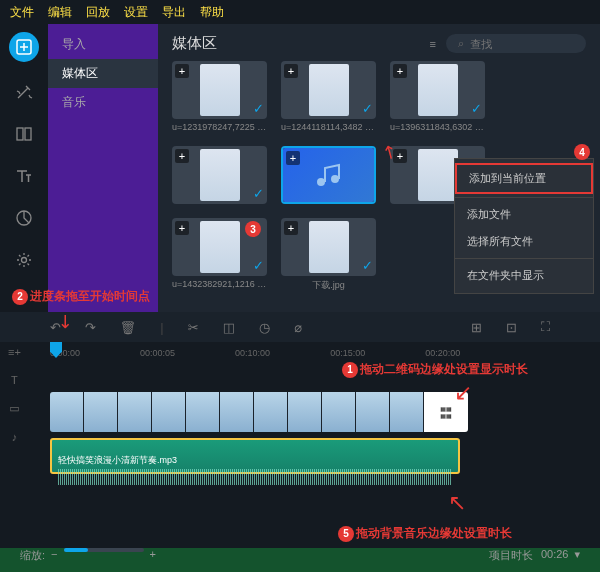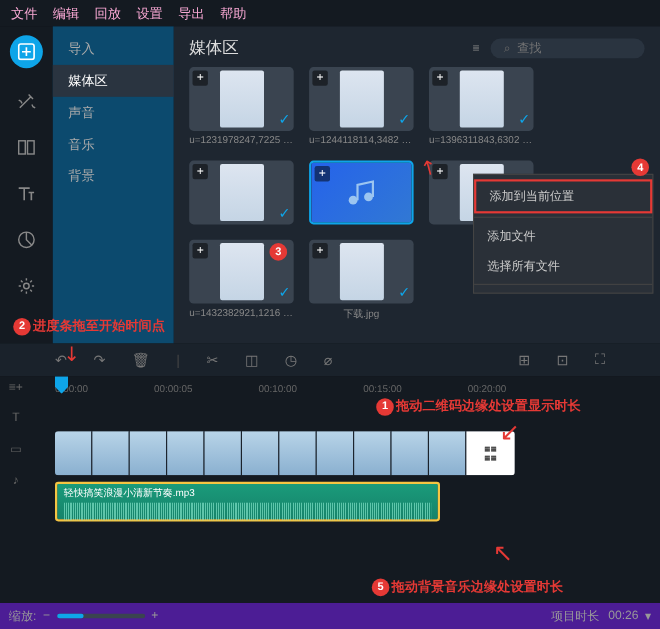--- a/index.html
+++ b/index.html
@@ -1,61 +1,61 @@
 <!DOCTYPE html>
 <html><head>
 <meta charset="utf-8">
 <style>
 *{margin:0;padding:0;box-sizing:border-box;font-family:"Microsoft YaHei",sans-serif}
 body{background:#0f1419;color:#c8c8c8;width:600px;height:572px;overflow:hidden;font-size:11px;position:relative}
 .menubar{height:24px;display:flex;align-items:center;padding:0 10px;gap:14px;background:#141a21}
-.menubar span{color:#f9a8d4;font-size:12px;cursor:pointer}
+.menubar span{color:#fde047;font-size:12px;cursor:pointer}
 .main{display:flex;height:288px}
 .ltools{width:48px;background:#141a21;display:flex;flex-direction:column;align-items:center;padding-top:8px;gap:18px}
 .ltools .ic{width:24px;height:24px;display:flex;align-items:center;justify-content:center;cursor:pointer;color:#888}
 .ltools .ic.on{background:#0ea5e9;border-radius:50%;color:#fff;width:30px;height:30px}
-.sidenav{width:110px;background:#0c4a6e;padding:6px 0}
+.sidenav{width:110px;background:#4c1d95;padding:6px 0}
 .sidenav div{padding:6px 14px;font-size:12px;color:#aaa;cursor:pointer}
 .sidenav div.on{background:#2a3440;color:#fff}
 .media{flex:1;background:#1e2630;padding:10px 14px;position:relative}
 .mhead{display:flex;align-items:center;margin-bottom:8px}
 .mhead h3{font-size:15px;color:#ddd;font-weight:400}
 .mhead .sp{flex:1}
 .sbox{background:#2a3440;border-radius:14px;padding:3px 12px;width:140px;display:flex;align-items:center;gap:6px}
 .sbox input{background:none;border:none;outline:none;color:#888;width:100px;font-size:11px}
 .grid{display:flex;flex-wrap:wrap;gap:14px}
 .thumb{width:95px;display:flex;flex-direction:column;align-items:center;position:relative}
 .thbox{width:95px;height:58px;background:#3a4450;border-radius:4px;position:relative;display:flex;align-items:center;justify-content:center;overflow:hidden}
 .thbox.sel{border:2px solid #0ea5e9}
 .thbox .plus{position:absolute;top:3px;left:3px;width:14px;height:14px;background:rgba(0,0,0,.5);border-radius:2px;display:flex;align-items:center;justify-content:center;color:#fff;font-size:11px}
 .thbox .chk{position:absolute;bottom:3px;right:3px;color:#0ea5e9;font-size:13px}
 .thumb .cap{font-size:9px;color:#888;text-align:center;margin-top:3px;width:95px;overflow:hidden;white-space:nowrap;text-overflow:ellipsis}
 .thumb .cap.blue{color:#0ea5e9;white-space:normal;line-height:1.2}
 .musicbg{width:100%;height:100%;background:linear-gradient(135deg,#2563eb,#3178d4);display:flex;align-items:center;justify-content:center}
 .pimg{width:40px;height:52px;background:linear-gradient(#dde5f0,#c5d5e5);border-radius:2px}
-.ctx{position:absolute;right:6px;top:134px;width:164px;background:#2a3038;border:1px solid #444;z-index:50;padding:4px 0}
+.ctx{position:absolute;right:6px;top:134px;width:140px;background:#2a3038;border:1px solid #444;z-index:50;padding:4px 0}
 .ctx div{padding:6px 12px;font-size:11px;color:#ccc;cursor:pointer}
 .ctx div.hl{border:2px solid #e53935}
 .ctx hr{border:none;border-top:1px solid #444;margin:3px 0}
 .ann{position:absolute;color:#e53935;font-size:12px;font-weight:bold;z-index:60;display:flex;align-items:center;gap:2px}
 .badge{display:inline-flex;width:16px;height:16px;background:#e53935;color:#fff;border-radius:50%;align-items:center;justify-content:center;font-size:10px;font-weight:bold}
 .toolbar{height:30px;background:#1a222b;display:flex;align-items:center;padding:0 50px;gap:24px;color:#777}
 .toolbar span{cursor:pointer;font-size:13px}
 .timeline{background:#141a21;height:206px;position:relative}
 .ruler{height:22px;display:flex;align-items:center;padding-left:50px;position:relative;font-size:9px;color:#666;gap:60px}
 .playhead{position:absolute;left:50px;top:0;width:12px;height:16px;background:#0ea5e9;clip-path:polygon(0 0,100% 0,100% 60%,50% 100%,0 60%)}
 .tracks{padding-left:50px}
 .track{display:flex;align-items:center;margin-bottom:4px;position:relative;height:40px}
 .vtrack{display:flex;height:40px;background:#2a3440;border-radius:3px;overflow:hidden}
 .vclip{width:34px;height:40px;background:linear-gradient(#b8d4e8,#8ab0d0);border-right:1px solid #1a222b}
 .qr{width:44px;height:40px;background:#fff;display:flex;align-items:center;justify-content:center;font-size:6px;color:#000}
-.atrack{height:36px;background:linear-gradient(#1a9b7a,#16826a);border:2px solid #f5c542;border-radius:3px;width:350px;position:relative;padding:2px 6px}
+.atrack{height:36px;background:linear-gradient(#1a9b7a,#16826a);border:2px solid #f5c542;border-radius:3px;width:410px;position:relative;padding:14px 6px}
 .atrack .name{font-size:9px;color:#fff}
 .wave{height:16px;background:repeating-linear-gradient(90deg,#7de0c5 0,#7de0c5 1px,transparent 1px,transparent 2px);opacity:.7;margin-top:2px}
-.footer{height:24px;background:#4c1d95;display:flex;align-items:center;padding:0 8px;font-size:11px;color:#999}
+.footer{height:24px;background:#14532d;display:flex;padding:0 20px;font-size:11px;color:#999}
 .footer .sp{flex:1}
 .arrow{color:#e53935;font-size:18px}
 svg{display:block}
 </style>
 </head>
 <body>
 
 <div class="menubar">
   <span>文件</span>
   <span>编辑</span>
@@ -99,23 +99,21 @@
         <svg width="18" height="18" viewBox="0 0 18 18">
           <circle cx="9" cy="9" r="2.5" fill="none" stroke="#888" stroke-width="1.3"></circle>
           <path d="M9 2v2M9 14v2M2 9h2M14 9h2M4 4l1.5 1.5M12.5 12.5L14 14M14 4l-1.5 1.5M5.5 12.5L4 14" stroke="#888" stroke-width="1.3"></path>
         </svg>
       </div>
   </div>
 
   <div class="sidenav">
     <div>导入</div>
     <div class="on">媒体区</div>
-    <div>声音</div>
     <div>音乐</div>
-    <div>背景</div>
   </div>
 
   <div class="media">
     <div class="mhead">
       <h3>媒体区</h3>
       <div class="sp"></div>
       <span style="margin-right:10px;color:#888">≡</span>
       <div class="sbox">
         <span style="color:#666">⌕</span>
         <input placeholder="查找" style="">
@@ -189,20 +187,21 @@
           <div class="cap">下载.jpg</div>
         </div>
     </div>
 
     <div class="ctx">
       <div class="hl">添加到当前位置</div>
       <hr>
       <div>添加文件</div>
       <div>选择所有文件</div>
       <hr>
+      <div>在文件夹中显示</div>
     </div>
   </div>
 </div>
 
 <div class="toolbar">
   <span>↶</span>
   <span>↷</span>
   <span>🗑</span>
   <span style="color:#444">|</span>
   <span>✂</span>

